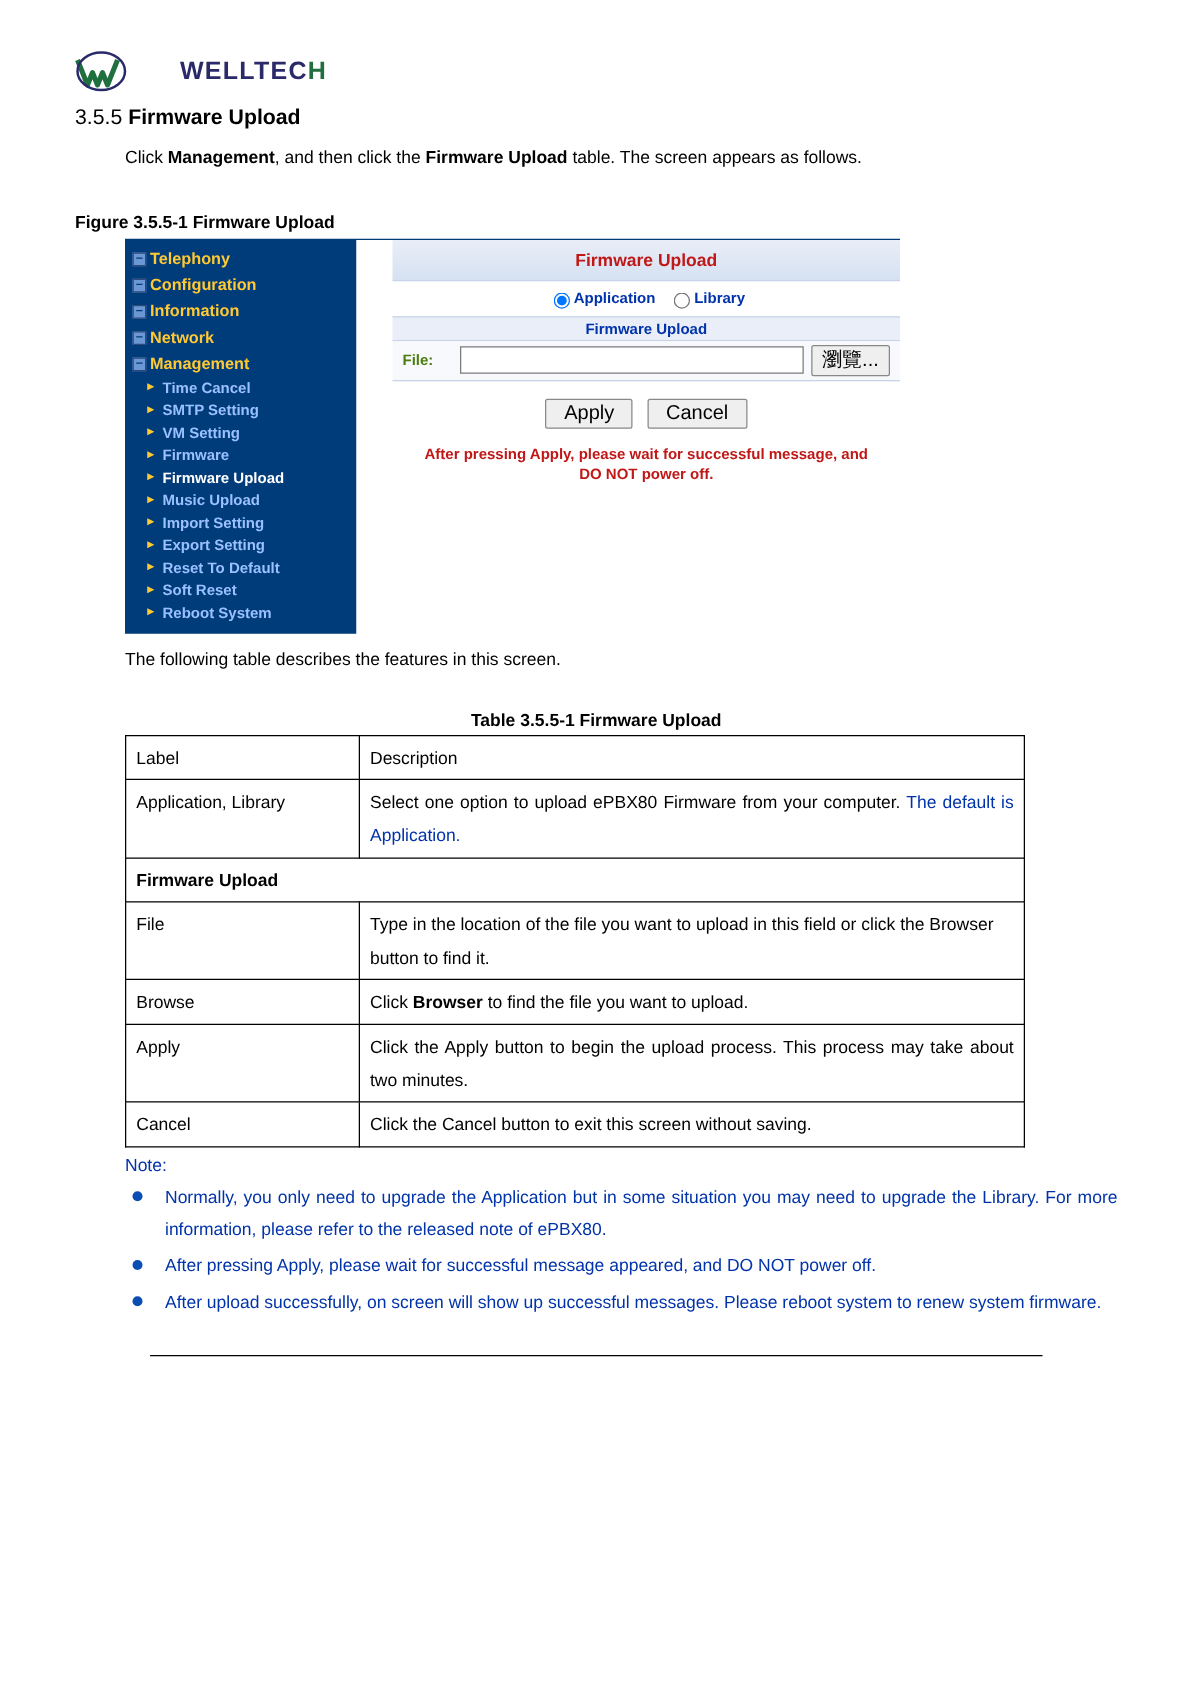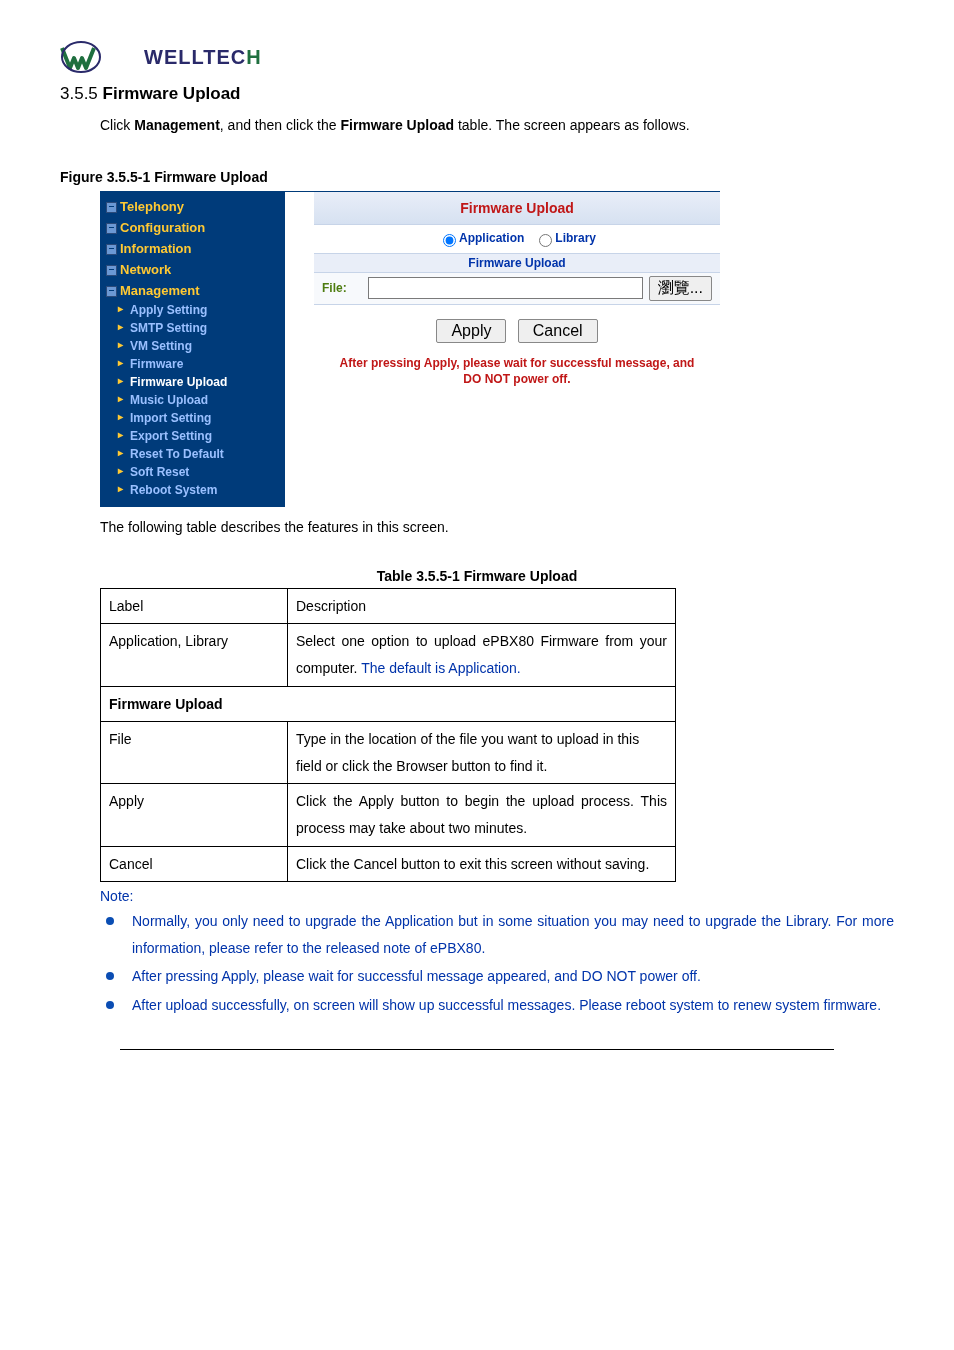--- a/index.html
+++ b/index.html
@@ -179,21 +179,21 @@
     margin-top: 8px;
     line-height: 1.8;
   }
   .table-caption {
     font-weight: bold;
     text-align: center;
     margin: 28px 0 4px 0;
   }
   table.desc {
     border-collapse: collapse;
-    width: 576px;
+    width: 720px;
     margin-left: 40px;
     font-size: 14px;
   }
   table.desc td, table.desc th {
     border: 1px solid #000;
     padding: 4px 8px;
     text-align: left;
     vertical-align: top;
     line-height: 1.9;
   }
@@ -257,21 +257,21 @@
 
 <div class="fig-caption">Figure   3.5.5-1 Firmware Upload</div>
 
 <div class="ui-shot">
   <div class="ui-nav">
     <div class="top-item">Telephony</div>
     <div class="top-item">Configuration</div>
     <div class="top-item">Information</div>
     <div class="top-item">Network</div>
     <div class="top-item minus">Management</div>
-    <div class="sub-item">Apply Setting</div>
+    <div class="sub-item">Time Cancel</div>
     <div class="sub-item">SMTP Setting</div>
     <div class="sub-item">VM Setting</div>
     <div class="sub-item">Firmware</div>
     <div class="sub-item active">Firmware Upload</div>
     <div class="sub-item">Music Upload</div>
     <div class="sub-item">Import Setting</div>
     <div class="sub-item">Export Setting</div>
     <div class="sub-item">Reset To Default</div>
     <div class="sub-item">Soft Reset</div>
     <div class="sub-item">Reboot System</div>
@@ -314,20 +314,26 @@
     </td>
   </tr>
   <tr>
     <td colspan="2" class="section-cell">Firmware Upload</td>
   </tr>
   <tr>
     <td>File</td>
     <td>Type in the location of the file you want to upload in this field or click the Browser button to find it.</td>
   </tr>
   <tr>
+    <td>Browse</td>
+    <td>
+      <span>Click </span><b>Browser</b><span> to find the file you want to upload.</span>
+    </td>
+  </tr>
+  <tr>
     <td>Apply</td>
     <td style="text-align:justify">Click the Apply button to begin the upload process. This process may take about two minutes.</td>
   </tr>
   <tr>
     <td>Cancel</td>
     <td>Click the Cancel button to exit this screen without saving.</td>
   </tr>
 </tbody>
   </table>
 

